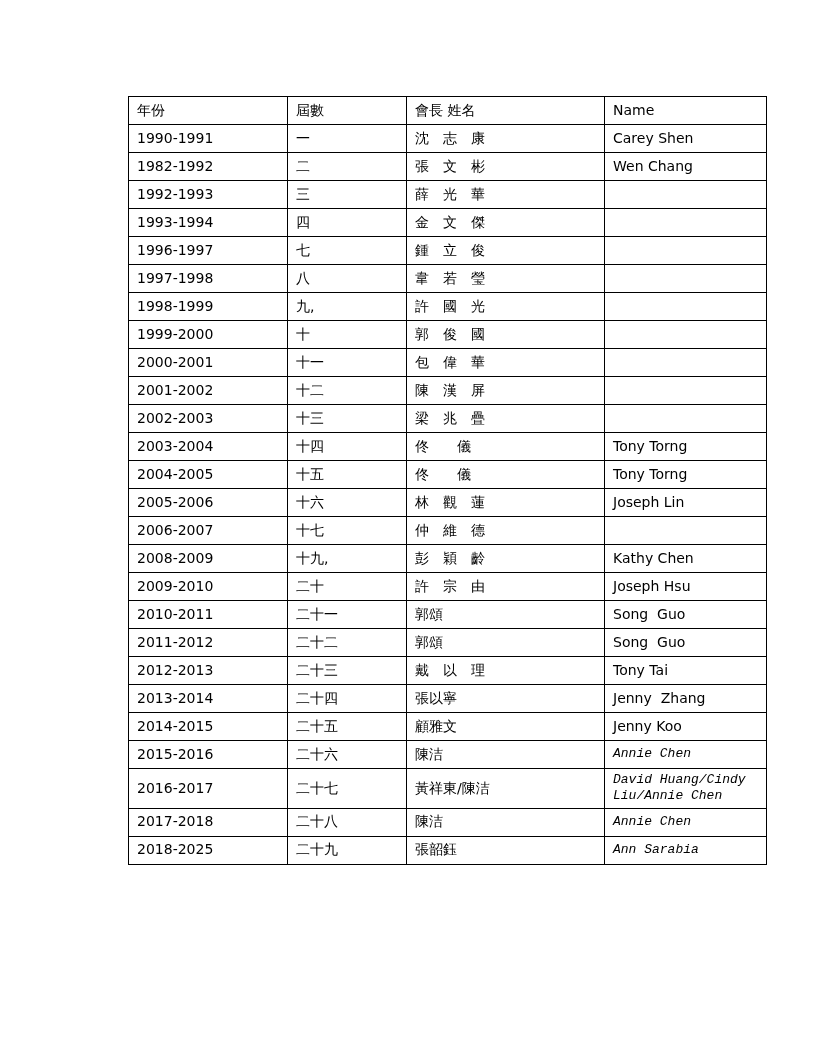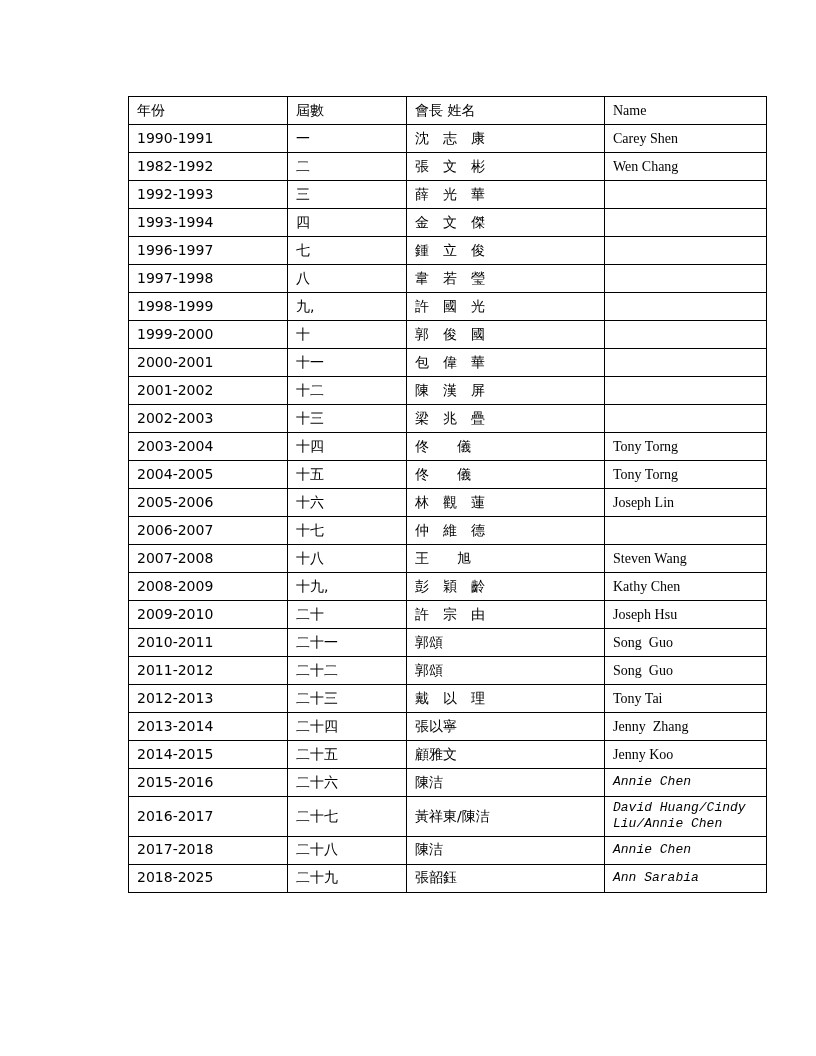--- a/index.html
+++ b/index.html
@@ -49,21 +49,20 @@
   td.cell-president, th.header-president, td.cell-term, th.header-term {
     font-size: 15px;
   }
   td.cell-name.mono {
     font-family: "Liberation Mono", "DejaVu Sans Mono", monospace;
     font-size: 13px;
     font-style: italic;
   }
   td.cell-name, th.header-name {
     font-size: 13.5px;
-    font-family: Liberation Serif, serif;
   }
 </style>
 </head>
 <body>
 
 <div class="page">
   <table class="roster">
     <colgroup>
       <col class="c-year">
       <col class="c-term">
@@ -163,26 +162,20 @@
           <td class="cell-president">林　觀　蓮</td>
           <td class="cell-name">Joseph Lin</td>
         </tr>
         <tr>
           <td class="cell-year">2006-2007</td>
           <td class="cell-term">十七</td>
           <td class="cell-president">仲　維　德</td>
           <td class="cell-name"></td>
         </tr>
         <tr>
-          <td class="cell-year">2007-2008</td>
-          <td class="cell-term">十八</td>
-          <td class="cell-president">王　　旭</td>
-          <td class="cell-name">Steven Wang</td>
-        </tr>
-        <tr>
           <td class="cell-year">2008-2009</td>
           <td class="cell-term">十九,</td>
           <td class="cell-president">彭　穎　齡</td>
           <td class="cell-name">Kathy Chen</td>
         </tr>
         <tr>
           <td class="cell-year">2009-2010</td>
           <td class="cell-term">二十</td>
           <td class="cell-president">許　宗　由</td>
           <td class="cell-name">Joseph Hsu</td>

